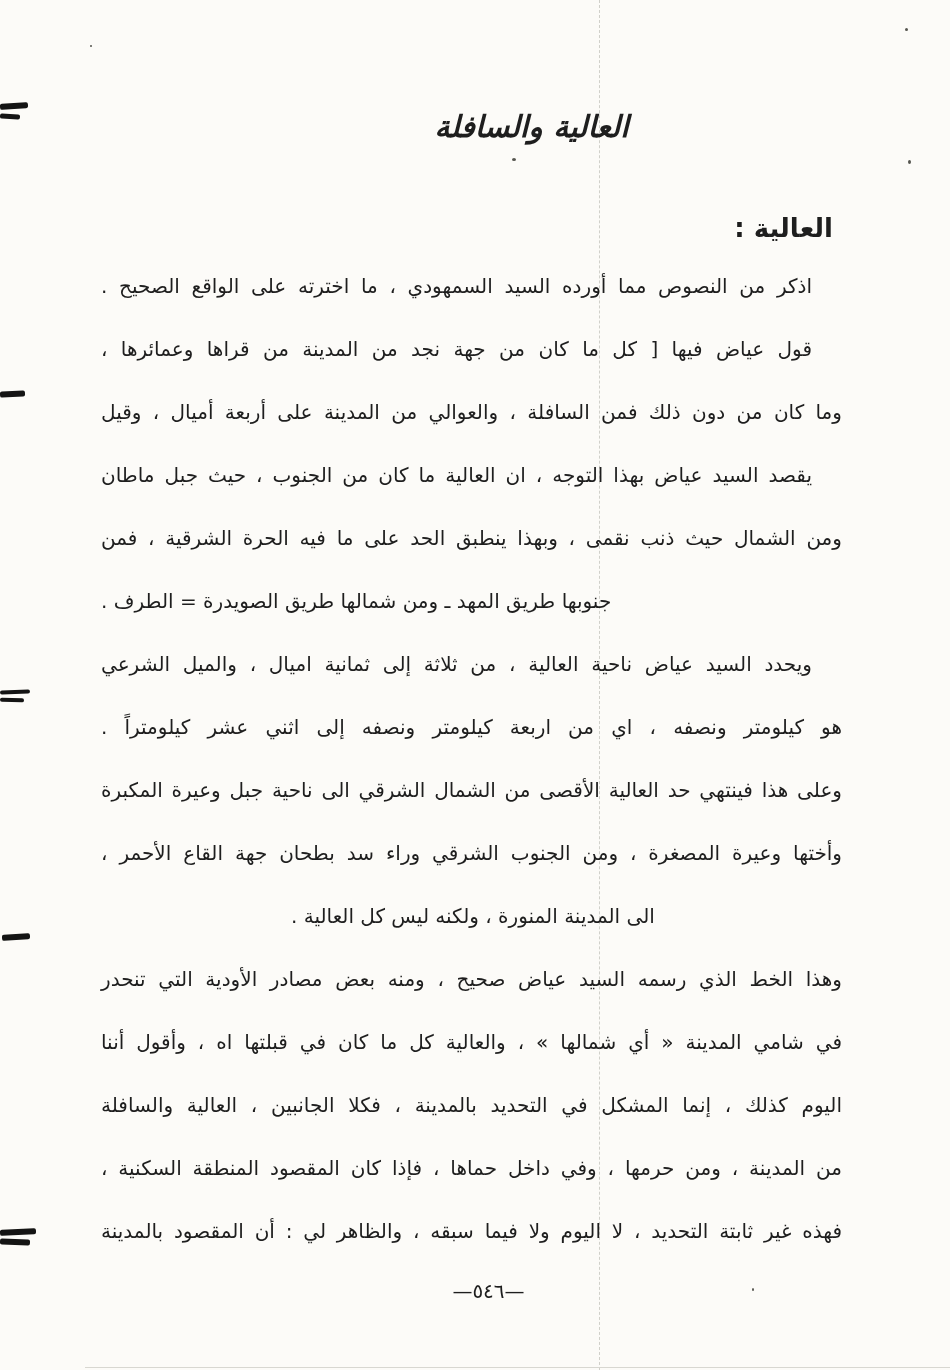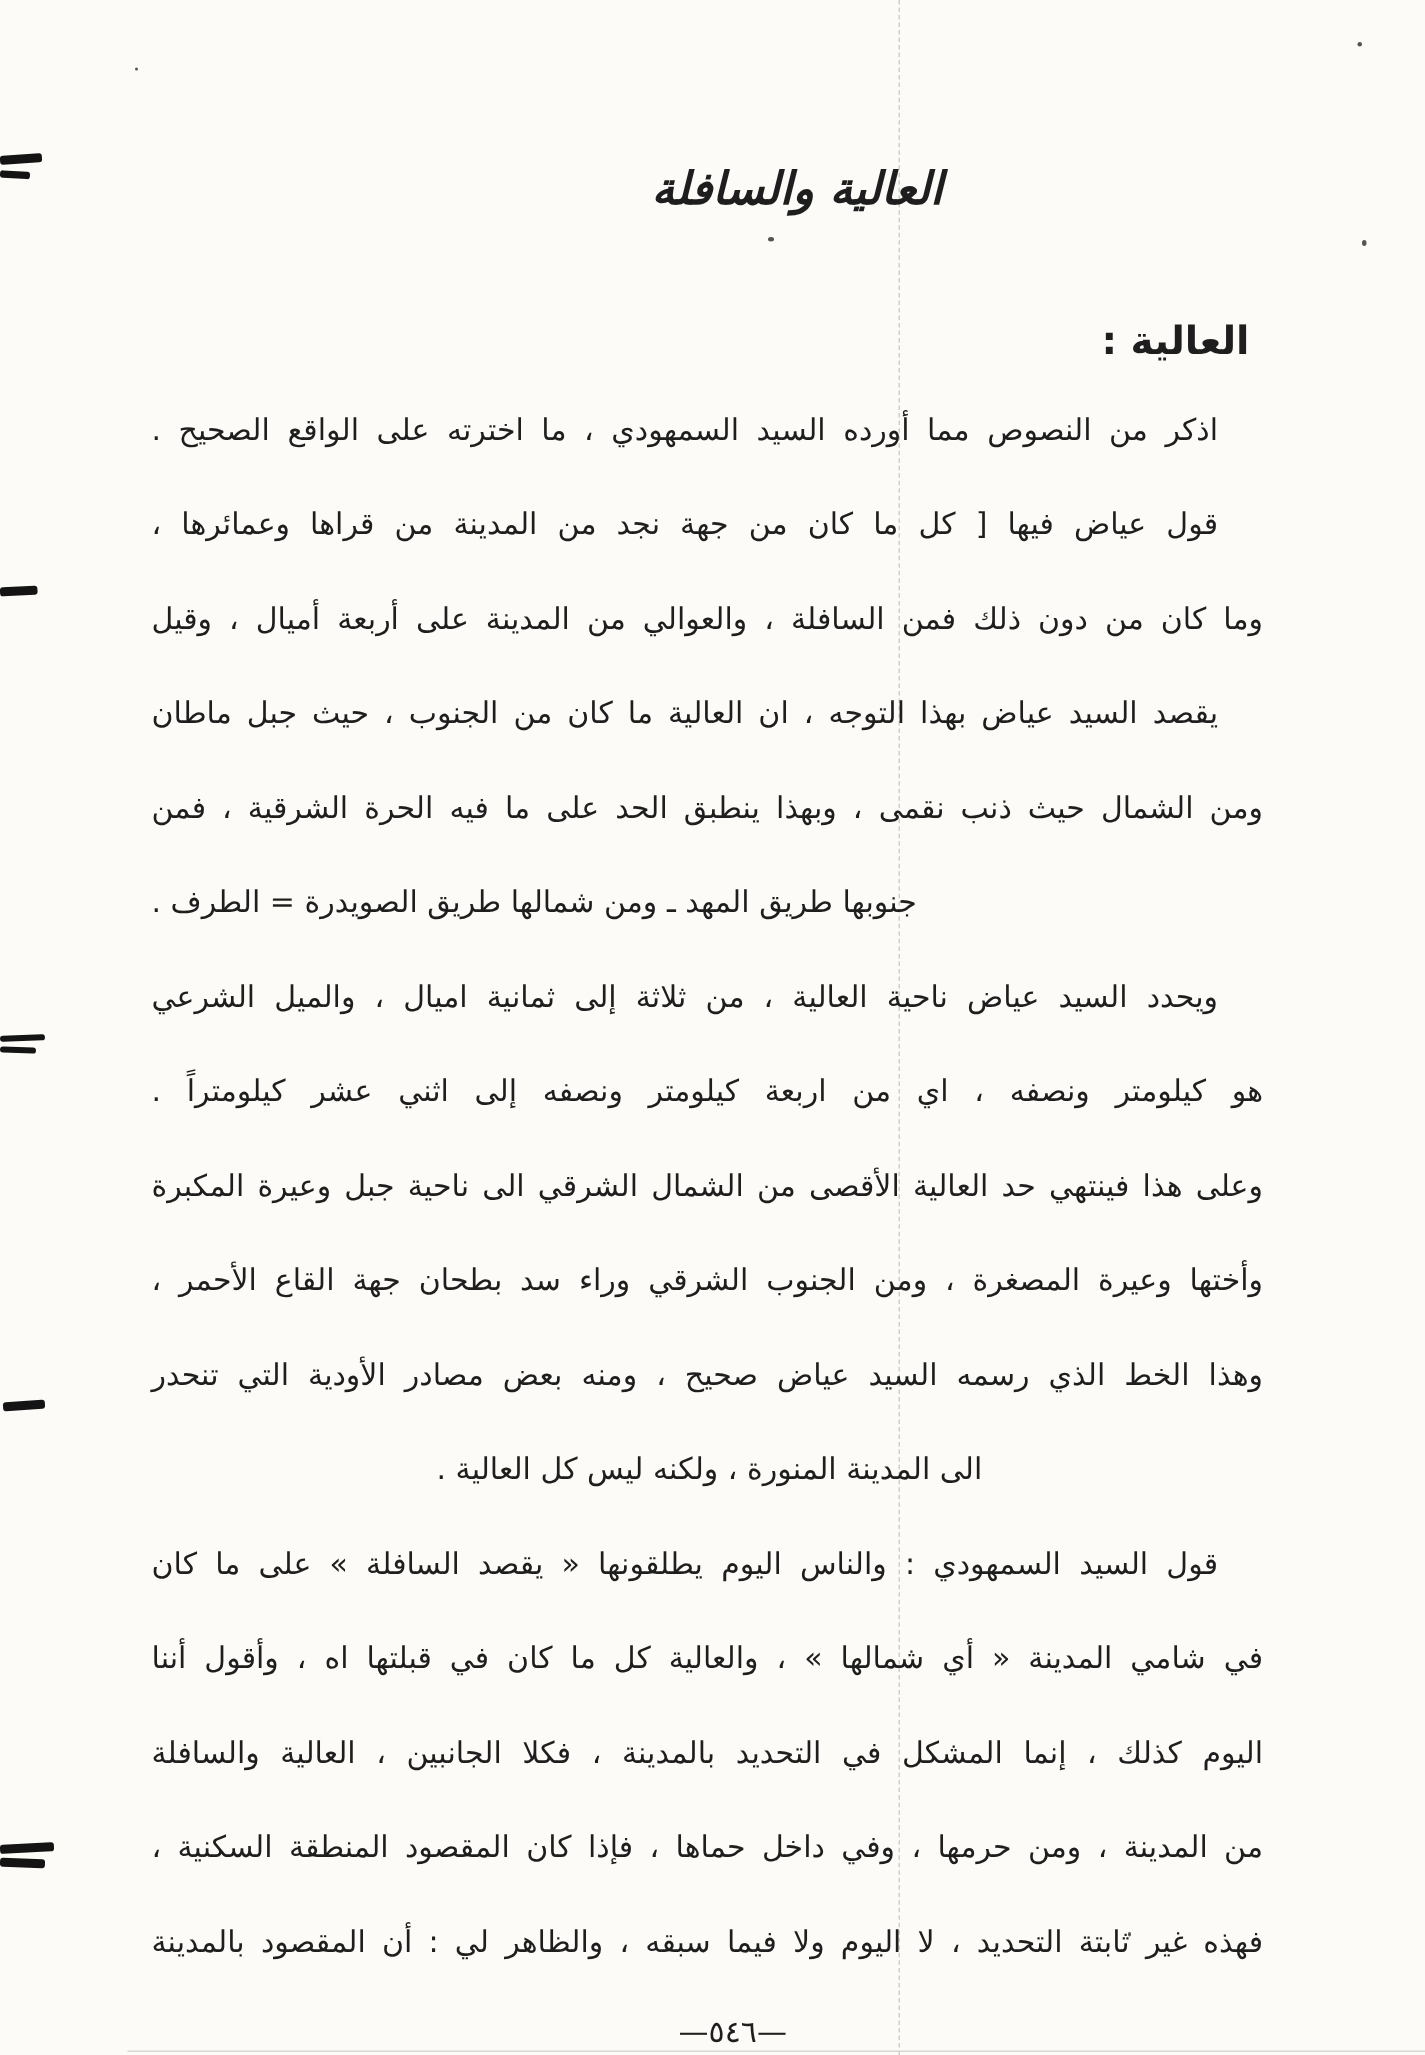--- a/index.html
+++ b/index.html
@@ -122,26 +122,25 @@
       <p class="ln indent">يقصد السيد عياض بهذا التوجه ، ان العالية ما كان من الجنوب ، حيث جبل ماطان</p>
       <p class="ln">ومن الشمال حيث ذنب نقمى ، وبهذا ينطبق الحد على ما فيه الحرة الشرقية ، فمن</p>
       <p class="ln end-left">جنوبها طريق المهد ـ ومن شمالها طريق الصويدرة = الطرف .</p>
     </div>
 
     <div class="para">
       <p class="ln indent">ويحدد السيد عياض ناحية العالية ، من ثلاثة إلى ثمانية اميال ، والميل الشرعي</p>
       <p class="ln">هو كيلومتر ونصفه ، اي من اربعة كيلومتر ونصفه إلى اثني عشر كيلومتراً .</p>
       <p class="ln">وعلى هذا فينتهي حد العالية الأقصى من الشمال الشرقي الى ناحية جبل وعيرة المكبرة</p>
       <p class="ln">وأختها وعيرة المصغرة ، ومن الجنوب الشرقي وراء سد بطحان جهة القاع الأحمر ،</p>
+      <p class="ln end-left-inset">الى المدينة المنورة ، ولكنه ليس كل العالية .</p>
       <p class="ln">وهذا الخط الذي رسمه السيد عياض صحيح ، ومنه بعض مصادر الأودية التي تنحدر</p>
-      <p class="ln end-left-inset">الى المدينة المنورة ، ولكنه ليس كل العالية .</p>
     </div>
 
     <div class="para">
-      <p class="ln indent">قول السيد السمهودي : والناس اليوم يطلقونها « يقصد السافلة » على ما كان</p>
       <p class="ln">في شامي المدينة « أي شمالها » ، والعالية كل ما كان في قبلتها اه ، وأقول أننا</p>
       <p class="ln">اليوم كذلك ، إنما المشكل في التحديد بالمدينة ، فكلا الجانبين ، العالية والسافلة</p>
       <p class="ln">من المدينة ، ومن حرمها ، وفي داخل حماها ، فإذا كان المقصود المنطقة السكنية ،</p>
       <p class="ln">فهذه غير ثابتة التحديد ، لا اليوم ولا فيما سبقه ، والظاهر لي : أن المقصود بالمدينة</p>
     </div>
 
     <div class="pagenum">—٥٤٦—</div>
 
   </div>
 

